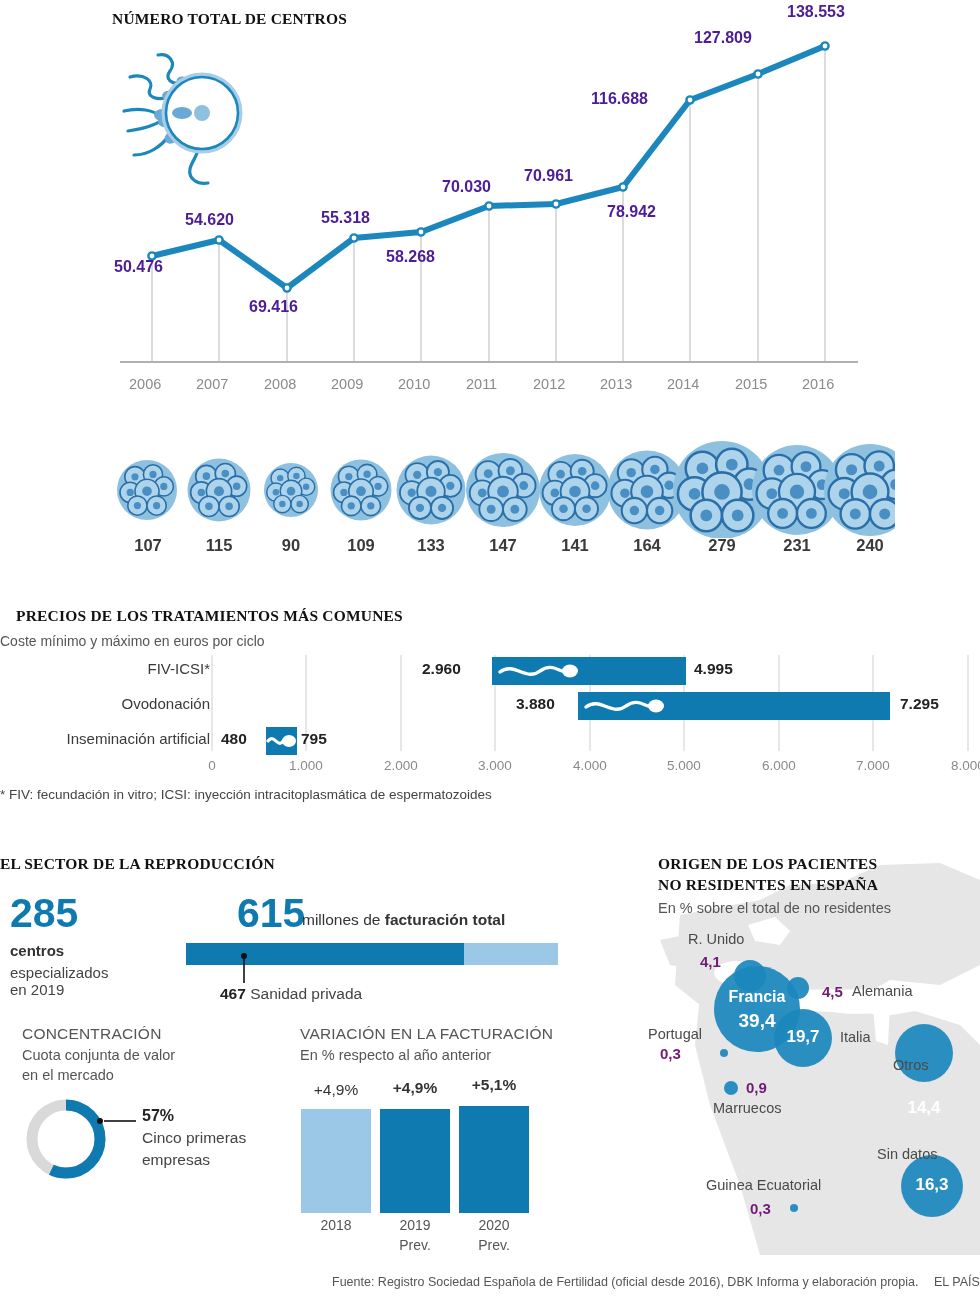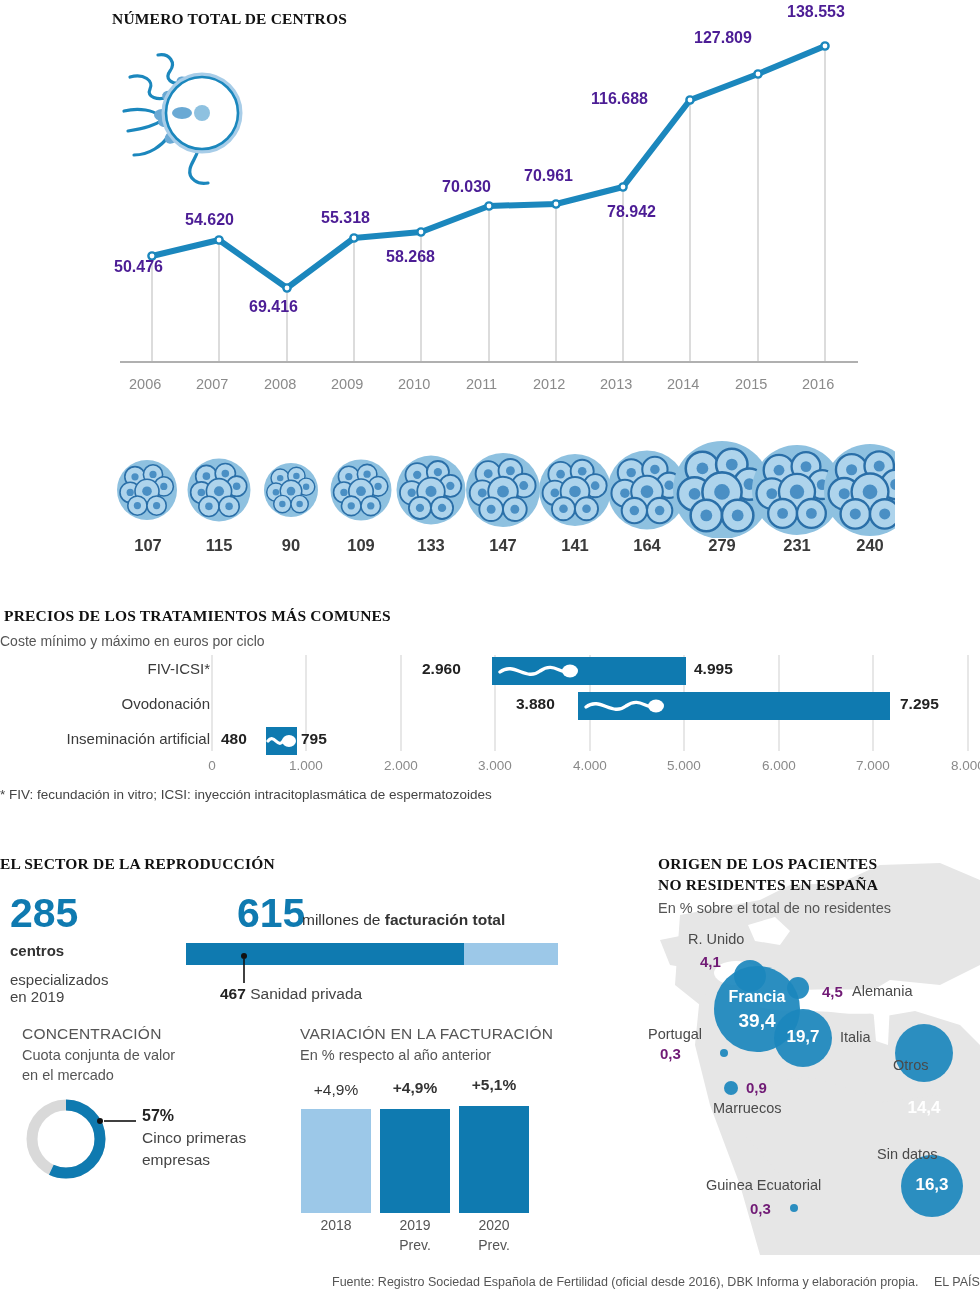--- a/index.html
+++ b/index.html
@@ -173,21 +173,21 @@
   <div class="emb-num" style="left:395px;top:126px;width:72px;">133</div>
   <div class="emb-num" style="left:467px;top:126px;width:72px;">147</div>
   <div class="emb-num" style="left:539px;top:126px;width:72px;">141</div>
   <div class="emb-num" style="left:611px;top:126px;width:72px;">164</div>
   <div class="emb-num" style="left:686px;top:126px;width:72px;">279</div>
   <div class="emb-num" style="left:761px;top:126px;width:72px;">231</div>
   <div class="emb-num" style="left:834px;top:126px;width:72px;">240</div>
 </div>
 
 <div class="abs" style="left:0;top:595px;width:980px;height:225px;">
-  <div class="sec-title abs" style="left:4px;top:12px;">PRECIOS DE LOS TRATAMIENTOS MÁS COMUNES</div>
+  <div class="sec-title abs" style="left:16px;top:12px;">PRECIOS DE LOS TRATAMIENTOS MÁS COMUNES</div>
   <div class="sub abs" style="left:0;top:38px;">Coste mínimo y máximo en euros por ciclo</div>
 
   <svg class="abs" style="left:0;top:60px;" width="980" height="98">
     <g stroke="#cfcfcf" stroke-width="1">
       <line x1="212" y1="0" x2="212" y2="96"></line>
       <line x1="306" y1="0" x2="306" y2="96"></line>
       <line x1="401" y1="0" x2="401" y2="96"></line>
       <line x1="495" y1="0" x2="495" y2="96"></line>
       <line x1="590" y1="0" x2="590" y2="96"></line>
       <line x1="684" y1="0" x2="684" y2="96"></line>
@@ -236,21 +236,21 @@
 
   <div class="note abs" style="left:0;top:192px;">* FIV: fecundación in vitro; ICSI: inyección intracitoplasmática de espermatozoides</div>
 </div>
 
 <div class="abs" style="left:0;top:845px;width:640px;height:410px;">
   <div class="sec-title abs" style="left:0;top:10px;">EL SECTOR DE LA REPRODUCCIÓN</div>
 
   <div class="abs" style="left:10px;top:48px;width:160px;text-align:left;">
     <div class="big-num">285</div>
     <div style="font-size:15px;font-weight:bold;color:#333;margin-top:8px;">centros</div>
-    <div style="font-size:15px;color:#444;margin-top:12px;">especializados</div>
+    <div style="font-size:15px;color:#444;margin-top:5px;">especializados</div>
     <div style="font-size:15px;color:#444;">en 2019</div>
   </div>
 
   <div class="abs" style="left:237px;top:48px;">
     <span class="big-num">615</span>
   </div>
   <div class="abs" style="left:302px;top:66px;font-size:15.5px;color:#333;">
     <span>millones de </span><span style="font-weight:bold;">facturación total</span>
   </div>
   <div class="abs" style="left:186px;top:98px;width:372px;height:22px;background:#9cc8e8;"></div>

